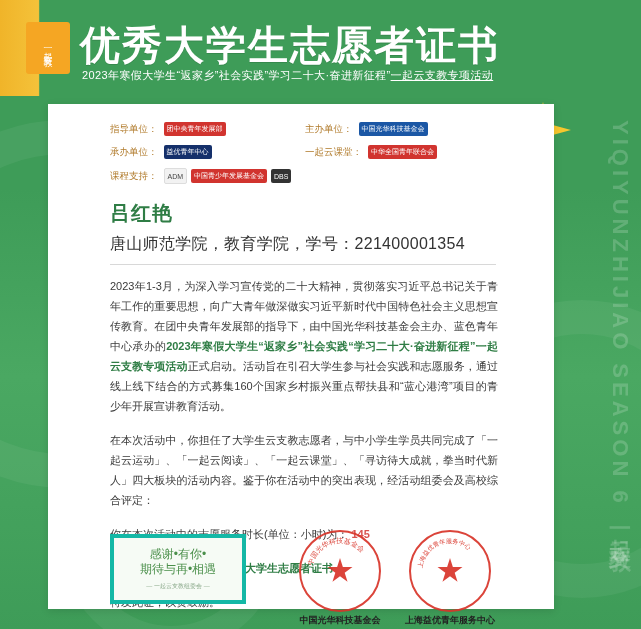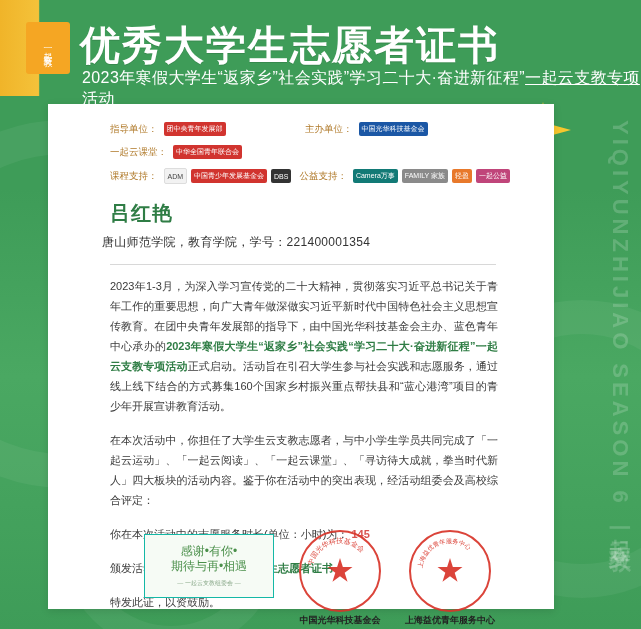--- a/index.html
+++ b/index.html
@@ -40,21 +40,21 @@
     font-size:9px;color:#fff;letter-spacing:2px;line-height:12px;
     text-align:center;
   }
   .title-main{
     position:absolute;left:80px;top:18px;
     font-size:40px;font-weight:bold;color:#ffffff;letter-spacing:2px;
     text-shadow:0 1px 0 rgba(0,0,0,0.12);
   }
   .title-sub{
     position:absolute;left:82px;top:68px;
-    font-size:16px;color:#ffffff;letter-spacing:0.4px;
+    font-size:11px;color:#ffffff;letter-spacing:0.4px;
   }
   .title-sub u{text-decoration:underline;}
 
   
   .side-text{
     position:absolute;right:6px;top:120px;
     writing-mode:vertical-rl;
     font-size:22px;letter-spacing:4px;
     color:rgba(255,255,255,0.18);
     font-weight:bold;
@@ -96,22 +96,22 @@
   .logo.grey{background:#8a8a8a;}
   .logo.pink{background:#c0457a;}
   .logo-gap{margin-right:4px;}
 
   
   .name{
     position:absolute;left:62px;top:96px;
     font-size:20px;font-weight:bold;color:#2f7d45;letter-spacing:1px;
   }
   .affil{
-    position:absolute;left:54px;top:130px;
-    font-size:12px;color:#333;letter-spacing:0.3px;
+    position:absolute;left:62px;top:130px;
+    font-size:16px;color:#333;letter-spacing:0.3px;
   }
   .divider{
     position:absolute;left:62px;top:160px;width:386px;height:1px;
     background:#d8d8d8;
   }
 
   
   .body{
     position:absolute;left:62px;top:172px;width:388px;
     font-size:11px;line-height:20px;color:#3a3a3a;text-align:justify;
@@ -122,22 +122,22 @@
   .kv .val{color:#d9534f;font-weight:bold;}
   .kv .val2{color:#2f7d45;font-weight:bold;}
   .closing{margin-top:10px;}
 
   
   .stamps{
     position:absolute;left:62px;top:430px;width:400px;height:72px;
   }
   .handwrite{
     position:absolute;left:0;top:0;width:128px;height:62px;
-    border:1px solid #14b8a6;background:#f6fbf5;
-    display:flex;flex-direction:column;align-items:center;justify-content:center;margin-left:34px;
+    border:4px solid #14b8a6;background:#f6fbf5;
+    display:flex;flex-direction:column;align-items:center;justify-content:center;
   }
   .handwrite .hw1{font-size:12px;color:#4a8f4a;line-height:15px;}
   .handwrite .hw2{font-size:6px;color:#8aa98a;margin-top:5px;}
 
   .stamp{
     position:absolute;top:-4px;width:96px;text-align:center;
   }
   .stamp .seal{
     width:78px;height:78px;margin:0 auto;border-radius:50%;
     border:2px solid #d8352a;position:relative;
@@ -191,39 +191,36 @@
           <span class="slabel">指导单位：</span>
           <span class="logo red">团中央青年发展部</span>
         </div>
         <div class="scell">
           <span class="slabel">主办单位：</span>
           <span class="logo blue">中国光华科技基金会</span>
         </div>
       </div>
 
       <div class="srow">
+        <div class="scell left">
+          <span class="slabel">承办单位：</span>
+          <span class="logo navy">益优青年中心</span>
+        </div>
         <div class="scell">
           <span class="slabel">一起云课堂：</span>
           <span class="logo red">中华全国青年联合会</span>
         </div>
       </div>
 
       <div class="srow">
         <div class="scell left">
           <span class="slabel">课程支持：</span>
           <span class="logo white logo-gap">ADM</span>
           <span class="logo red logo-gap">中国青少年发展基金会</span>
           <span class="logo dark">DBS</span>
-        </div>
-        <div class="scell">
-          <span class="slabel">公益支持：</span>
-          <span class="logo teal logo-gap">Camera万事</span>
-          <span class="logo grey logo-gap">FAMILY 家族</span>
-          <span class="logo orange logo-gap">轻盈</span>
-          <span class="logo pink">一起公益</span>
         </div>
       </div>
     </div>
 
     <div class="name">吕红艳</div>
     <div class="affil">唐山师范学院，教育学院，学号：221400001354</div>
     <div class="divider"></div>
 
     <div class="body">
       <p><span>2023年1-3月，为深入学习宣传党的二十大精神，贯彻落实习近平总书记关于青年工作的重要思想，向广大青年做深做实习近平新时代中国特色社会主义思想宣传教育。在团中央青年发展部的指导下，由中国光华科技基金会主办、蓝色青年中心承办的</span><span class="hl-green">2023年寒假大学生“返家乡”社会实践“学习二十大·奋进新征程”一起云支教专项活动</span><span>正式启动。活动旨在引召大学生参与社会实践和志愿服务，通过线上线下结合的方式募集160个国家乡村振兴重点帮扶县和“蓝心港湾”项目的青少年开展宣讲教育活动。</span></p>

